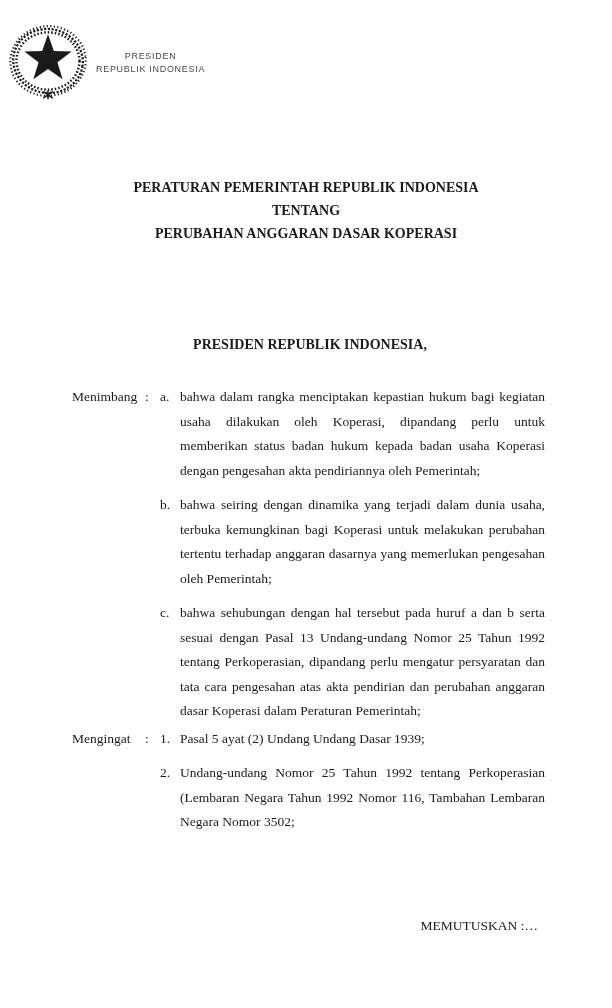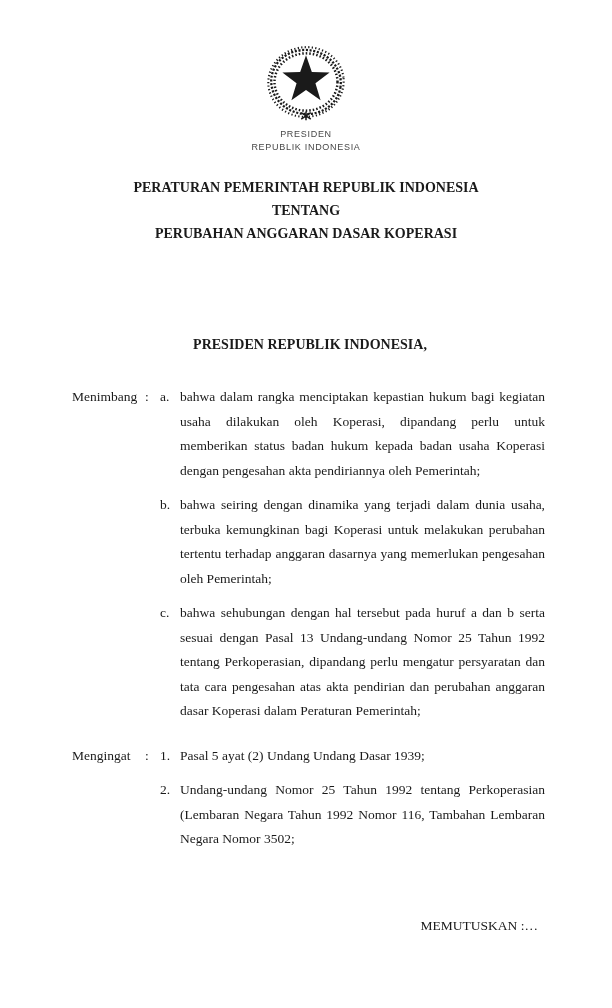--- a/index.html
+++ b/index.html
@@ -9,25 +9,25 @@
     background: #ffffff;
     position: relative;
     font-family: "Liberation Serif", serif;
     color: #1a1a1a;
     overflow: hidden;
   }
 
   
   .emblem-wrap {
     position: absolute;
-    top: 40px;
+    top: 19px;
     left: 0;
     right: 0;
     display: flex;
-    flex-direction: column;
+    flex-direction: row;
     align-items: center;
   }
   .emblem-caption {
     margin-top: 4px;
     text-align: center;
     font-family: "Liberation Sans", sans-serif;
     font-size: 9px;
     letter-spacing: 0.7px;
     line-height: 13px;
     color: #474747;
@@ -58,21 +58,21 @@
   
   .considerations {
     position: absolute;
     top: 385px;
     left: 72px;
     width: 473px;
     font-size: 13.5px;
     line-height: 24.5px;
   }
   .section { display: flex; align-items: flex-start; }
-  .section + .section { margin-top: 20px; }
+  .section + .section { margin-top: 3px; }
   .sec-label { width: 73px; flex: none; }
   .sec-colon { width: 15px; flex: none; }
   .sec-items { flex: 1; min-width: 0; }
   .item { display: flex; margin-bottom: 10px; }
   .item:last-child { margin-bottom: 0; }
   .item-marker { width: 20px; flex: none; }
   .item-text { flex: 1; text-align: justify; text-justify: inter-word; }
 
   
   .decision-line {

